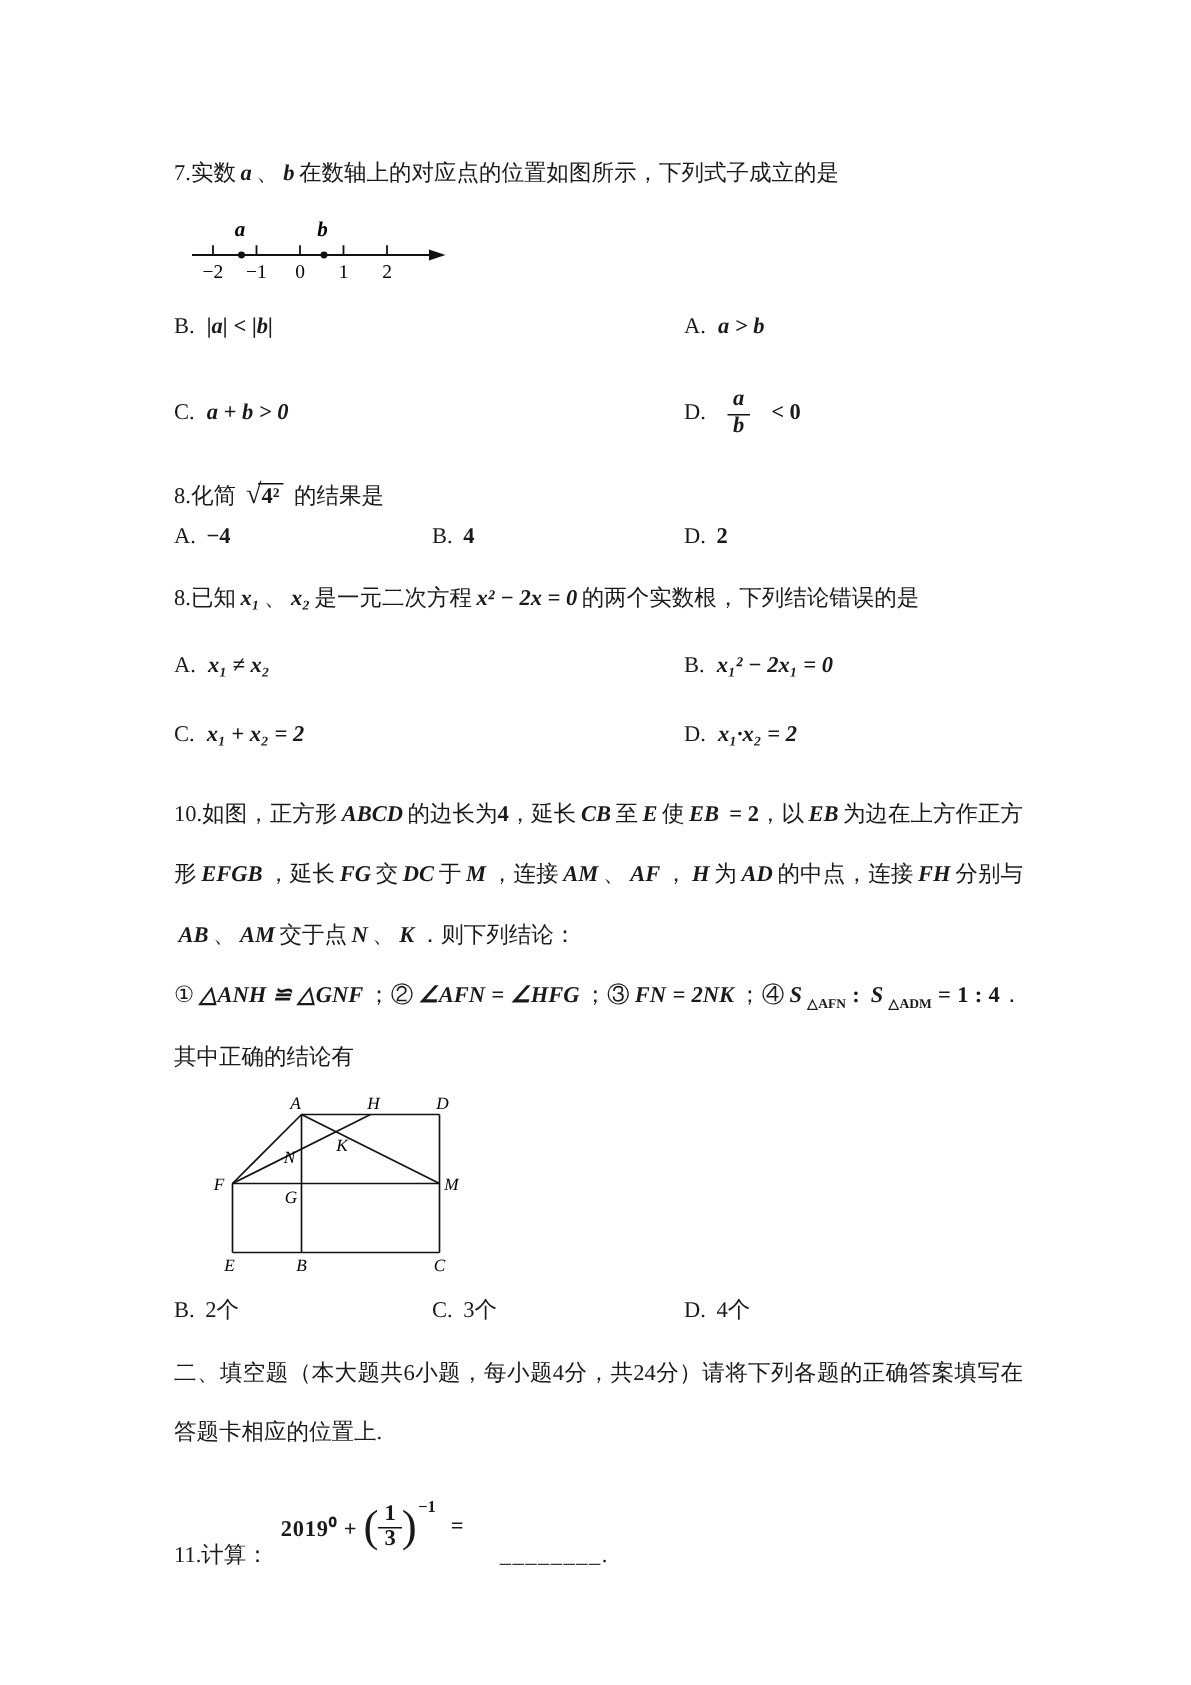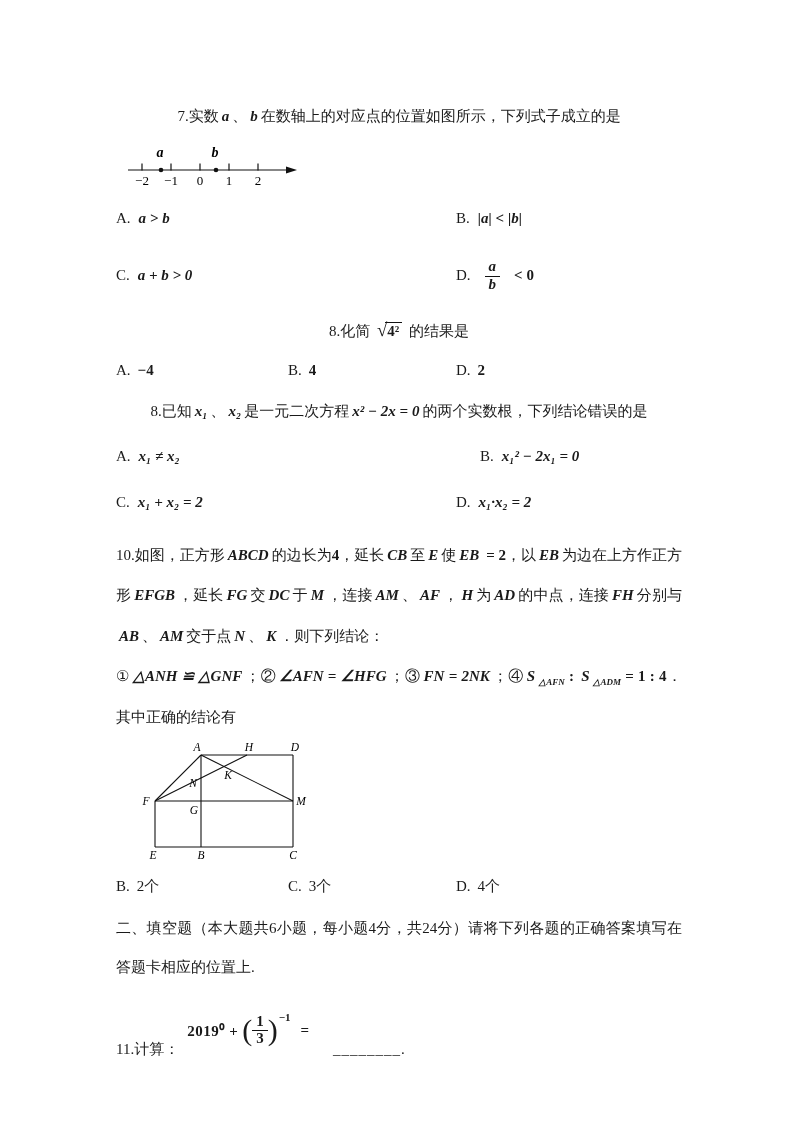--- a/index.html
+++ b/index.html
@@ -7,23 +7,23 @@
   body {
     width:794px; height:1123px; margin:0 auto; overflow:hidden;
     font-family:"Liberation Serif", serif; color:#1a1a1a; font-size:15px;
   }
   .page { padding:104px 112px 30px 116px; }
 
   
   .s-cn { font-family:"Liberation Serif", serif; font-style:normal; font-weight:400; }
   .s-f  { font-family:"Liberation Serif", serif; font-style:italic; font-weight:700; padding:0 1px; }
   .s-b  { font-family:"Liberation Serif", serif; font-style:normal; font-weight:700; }
-  .s-sub{ font-family:"Liberation Serif", serif; font-style:italic; font-weight:700; font-size:9px; vertical-align:-0.45em; }
-
-  .stem { display:block; line-height:1.7;text-align:center; }
+  .s-sub{ font-family:"Liberation Serif", serif; font-weight:700; font-size:9px; vertical-align:-0.45em; }
+
+  .stem { display:block; line-height:1.7; }
   .stem .s-f { margin:0 2px; }
 
   .row2 { display:grid; grid-template-columns:340px 1fr; align-items:center; }
   .row4 { display:grid; grid-template-columns:172px 168px 170px 1fr; align-items:center; }
   .opt  { line-height:1.5; }
   .opt > span + span { margin-left:7px; }
   .opt-flex { display:flex; align-items:center; gap:7px; }
 
   
   .frac { display:inline-flex; flex-direction:column; text-align:center; vertical-align:-0.45em;
@@ -36,23 +36,23 @@
   .sqrt { white-space:nowrap; font-weight:700; margin:0 3px; }
   .rsign { font-size:1.25em; margin-right:-2px; font-weight:700; }
   .radicand { border-top:1.6px solid #111; padding:0 3px 0 2px; font-weight:700; }
 
   
   .q7-stem { margin-bottom:12px; }
   .numberline { margin:2px 0 8px 10px; display:block; }
   .q7-row1 { min-height:46px; margin-bottom:4px; }
   .q7-row2 { min-height:60px; }
   .q8-stem { margin-top:8px; }
-  .q8-row  { margin-top:12px; min-height:26px; }
+  .q8-row  { margin-top:0; min-height:26px; }
   .q9-stem { margin-top:16px; }
-  .q9-row1 { margin-top:10px; min-height:42px;gap:24px; }
+  .q9-row1 { margin-top:10px; min-height:42px; }
   .q9-row2 { margin-top:4px; min-height:42px; }
   .q10-text { margin-top:12px; line-height:2.7; text-align:justify; }
   .q10-concl { line-height:2.7; text-align:justify; }
   .q10-figure { margin:4px 0 2px 24px; display:block; }
   .q10-row { margin-top:4px; min-height:30px; }
   .sec2 { margin-top:8px; line-height:2.6; text-align:justify; }
 
   
   .q11 { display:flex; align-items:center; margin-top:14px; height:58px; }
   .q11-label { align-self:flex-end; line-height:1.3; }
@@ -91,22 +91,22 @@
       <text class="svg-var" x="34" y="15" text-anchor="middle">a</text>
       <text class="svg-var" x="89" y="15" text-anchor="middle">b</text>
       <text class="svg-num" x="16" y="43" text-anchor="middle">−2</text>
       <text class="svg-num" x="45" y="43" text-anchor="middle">−1</text>
       <text class="svg-num" x="74" y="43" text-anchor="middle">0</text>
       <text class="svg-num" x="103" y="43" text-anchor="middle">1</text>
       <text class="svg-num" x="132" y="43" text-anchor="middle">2</text>
     </svg>
 
     <div class="row2 q7-row1">
+      <div class="opt"><span class="s-cn">B.</span><span class="s-f">|a| &lt; |b|</span></div>
       <div class="opt"><span class="s-cn">A.</span><span class="s-f">a &gt; b</span></div>
-      <div class="opt"><span class="s-cn">B.</span><span class="s-f">|a| &lt; |b|</span></div>
     </div>
     <div class="row2 q7-row2">
       <div class="opt"><span class="s-cn">C.</span><span class="s-f">a + b &gt; 0</span></div>
       <div class="opt opt-flex">
         <span class="s-cn">D.</span>
         <span class="frac frac-var">
           <span class="fnum">a</span>
           <span class="fden">b</span>
         </span>
         <span class="s-b">&lt; 0</span>

